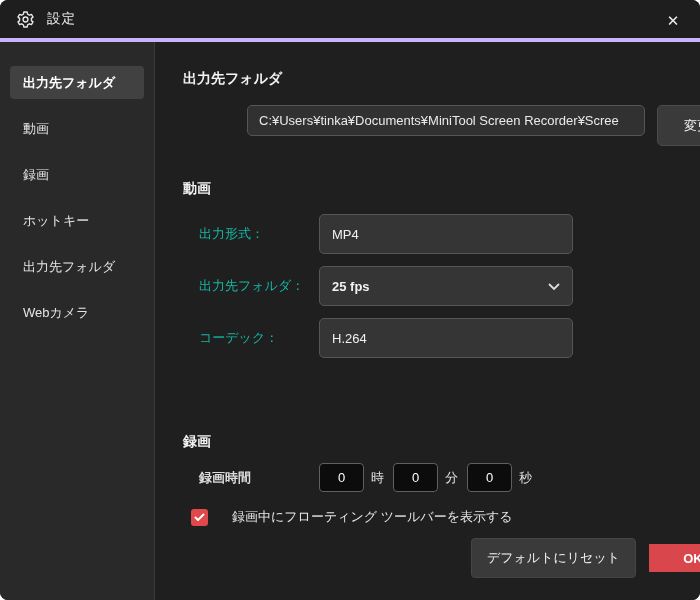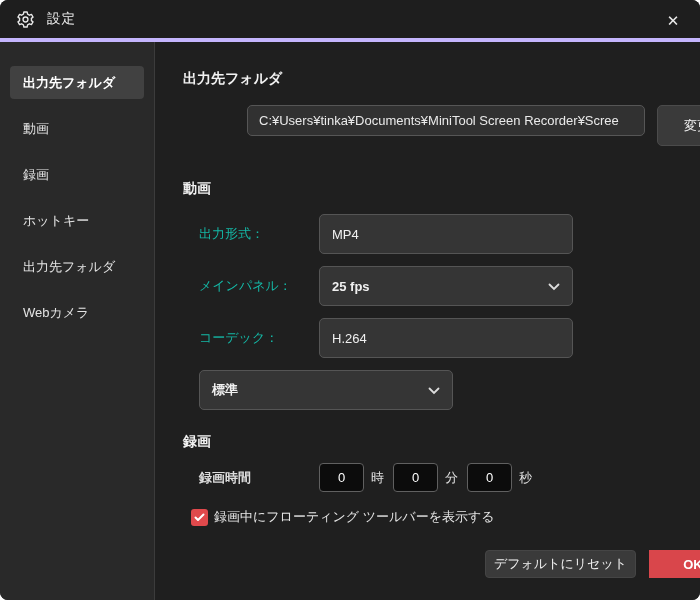--- a/index.html
+++ b/index.html
@@ -101,28 +101,28 @@
   }
   .time-unit { color: #e0e0e0; font-size: 13px; margin-right: 9px; }
 
   .check-row { display: flex; align-items: center; margin: 16px 0 0 8px; cursor: pointer; }
   .checkbox {
     width: 17px; height: 17px; border-radius: 3px;
     background: #e0494c;
     display: flex; align-items: center; justify-content: center;
     flex: 0 0 17px;
   }
-  .check-label { color: #e6e6e6; font-size: 13px; margin-left: 6px; }
+  .check-label { color: #e6e6e6; font-size: 13px; margin-left: 24px; }
 
   .footer {
     position: absolute; right: 24px; bottom: 22px;
     display: flex; gap: 13px; align-items: center;
   }
   .btn-reset {
-    height: 28px; padding: 0 8px;
+    height: 40px; padding: 0 15px;
     background: #3a3a3a; border: 1px solid #454545; border-radius: 4px;
     color: #f0f0f0; font-size: 13px;
     display: flex; align-items: center; cursor: pointer;
   }
   .btn-ok {
     height: 28px; width: 88px;
     background: #d9464b; border: none; border-radius: 0;
     color: #ffffff; font-size: 13px; font-weight: bold;
     display: flex; align-items: center; justify-content: center;
     cursor: pointer;
@@ -164,45 +164,37 @@
       </div>
 
       <div class="section-h sec-video">動画</div>
 
       <div class="field-row">
         <span class="field-label">出力形式：</span>
         <input class="box" type="text" value="MP4" style="">
       </div>
 
       <div class="field-row">
-        <span class="field-label">メインパネル：</span>
+        <span class="field-label">出力先フォルダ：</span>
         <div class="box dropdown">
           <span class="dd-value">25 fps</span>
           <span>
             <svg width="12" height="8" viewBox="0 0 12 8">
                 <path d="M1.5 1.5 L6 6 L10.5 1.5" stroke="#dddddd" stroke-width="1.8" fill="none" stroke-linecap="round"></path>
               </svg>
           </span>
         </div>
       </div>
 
       <div class="field-row">
         <span class="field-label">コーデック：</span>
         <input class="box" type="text" value="H.264" style="">
       </div>
 
       <div class="field-row">
-        <div class="box dropdown">
-          <span class="dd-value">標準</span>
-          <span>
-            <svg width="12" height="8" viewBox="0 0 12 8">
-                <path d="M1.5 1.5 L6 6 L10.5 1.5" stroke="#dddddd" stroke-width="1.8" fill="none" stroke-linecap="round"></path>
-              </svg>
-          </span>
-        </div>
       </div>
 
       <div class="section-h sec-rec">録画</div>
 
       <div class="dur-row">
         <span class="dur-label">録画時間</span>
         <input class="time-input" type="text" value="0" style="">
         <span class="time-unit">時</span>
         <input class="time-input" type="text" value="0" style="">
         <span class="time-unit">分</span>

